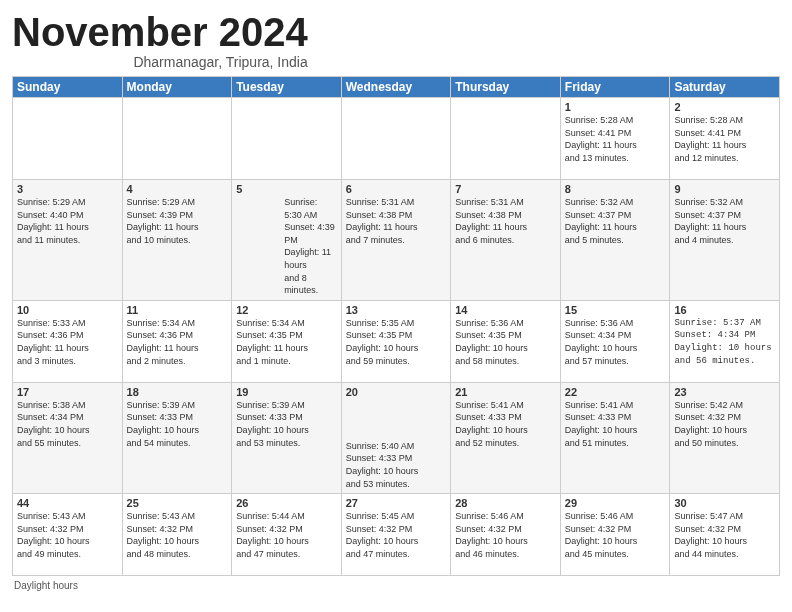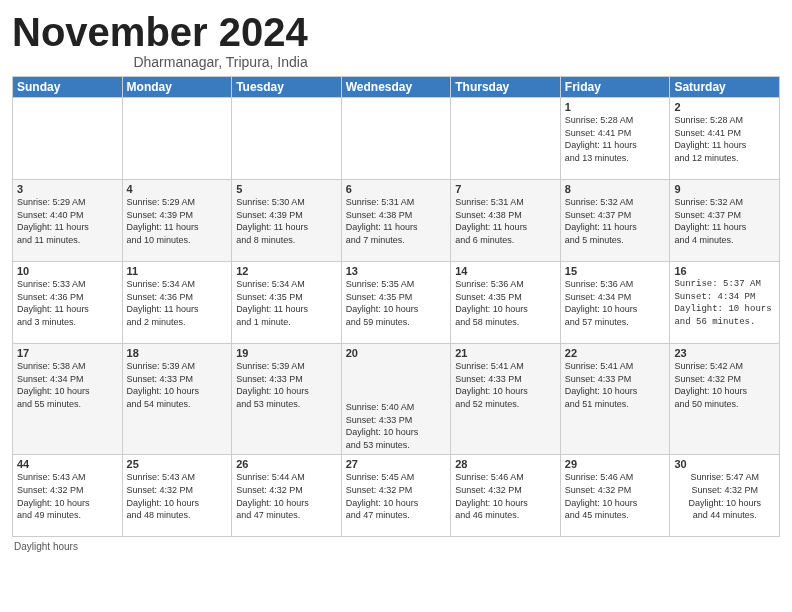--- a/index.html
+++ b/index.html
@@ -166,21 +166,21 @@
           </td>
           <td>
             <span class="day-num">4</span>
             <div class="day-info" style="white-space: pre-line;">Sunrise: 5:29 AM
 Sunset: 4:39 PM
 Daylight: 11 hours
 and 10 minutes.</div>
           </td>
           <td>
             <span class="day-num">5</span>
-            <div class="day-info" style="white-space: pre-line;">Sunrise: 5:30 AM
+            <div class="day-info" style="white-space: pre-line; margin-left: 48px;">Sunrise: 5:30 AM
 Sunset: 4:39 PM
 Daylight: 11 hours
 and 8 minutes.</div>
           </td>
           <td>
             <span class="day-num">6</span>
             <div class="day-info" style="white-space: pre-line;">Sunrise: 5:31 AM
 Sunset: 4:38 PM
 Daylight: 11 hours
 and 7 minutes.</div>
@@ -347,21 +347,21 @@
           </td>
           <td>
             <span class="day-num">29</span>
             <div class="day-info" style="white-space: pre-line;">Sunrise: 5:46 AM
 Sunset: 4:32 PM
 Daylight: 10 hours
 and 45 minutes.</div>
           </td>
           <td>
             <span class="day-num">30</span>
-            <div class="day-info" style="white-space: pre-line; text-align: center;">Sunrise: 5:47 AM
+            <div class="day-info" style="white-space: pre-line;">Sunrise: 5:47 AM
 Sunset: 4:32 PM
 Daylight: 10 hours
 and 44 minutes.</div>
           </td>
         </tr>
       </tbody>
   </table>
 
   <div class="footer-note">
     <span>Daylight hours</span>

